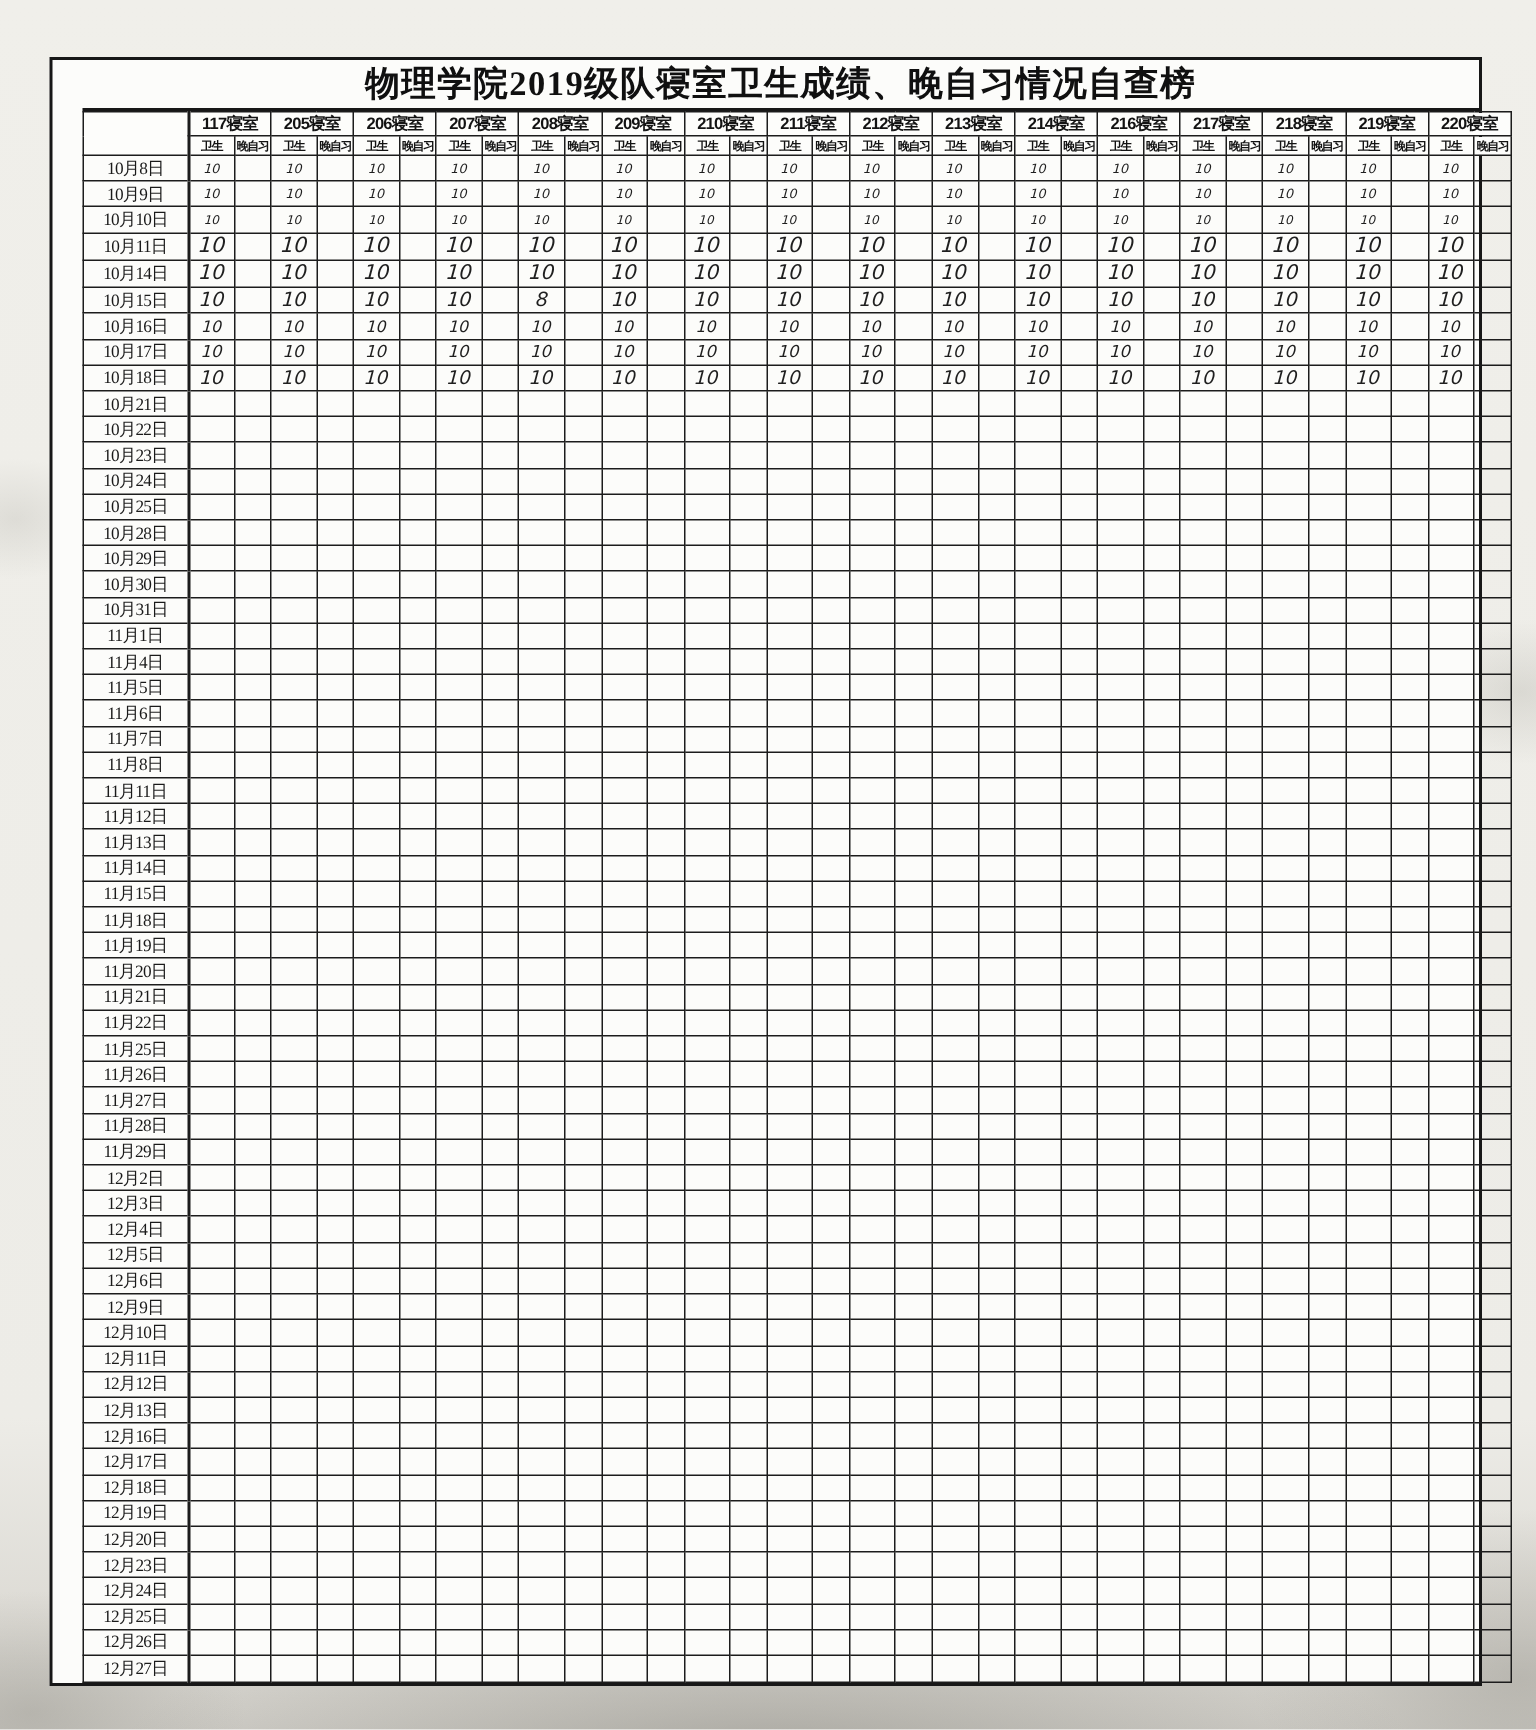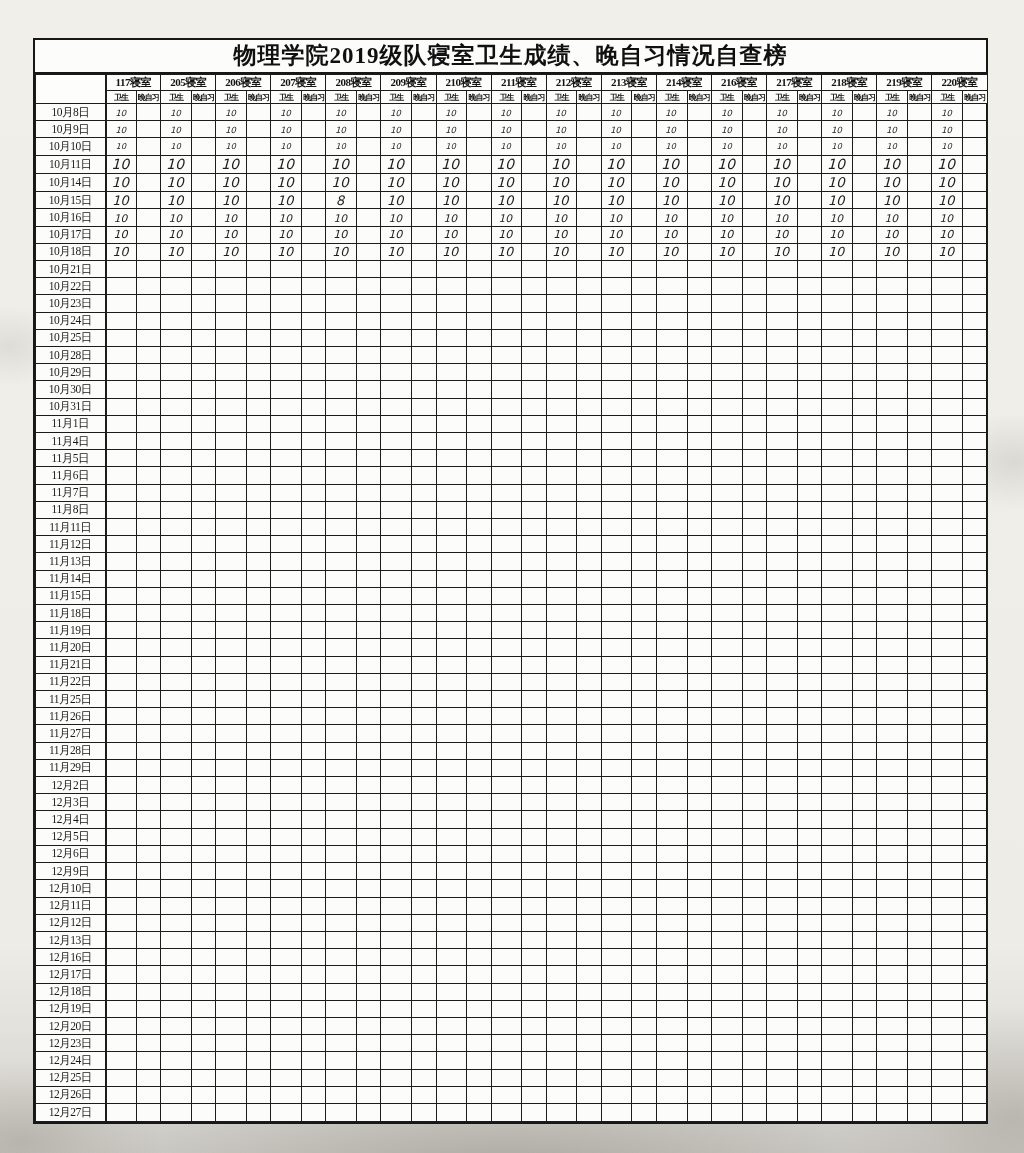--- a/index.html
+++ b/index.html
@@ -19,20 +19,21 @@
       radial-gradient(ellipse 10% 6% at 99% 40%, rgba(170,168,160,0.30), transparent 70%),
       radial-gradient(ellipse 8% 5% at 1% 30%, rgba(170,168,160,0.25), transparent 70%),
       linear-gradient(180deg, #f0efea 0%, #edece7 82%, #dcdad4 94%, #cfcdc7 100%);
   }
   .sheet {
     position: absolute; left: 33px; top: 38px;
     width: 955px; height: 1086px;
     background: #fcfcfa;
     border: 2px solid #171717;
     box-sizing: border-box;
+    padding-left: 20px;
   }
   .title {
     height: 32px; line-height: 32px;
     text-align: center;
     font-size: 23px; font-weight: bold; color: #101010;
     letter-spacing: 1px;
     border-bottom: 2px solid #171717;
     overflow: hidden; white-space: nowrap;
   }
   table.grid {
@@ -43,21 +44,21 @@
   col.c-hyg  { width: 30.6px; }
   col.c-eve  { width: 24.5px; }
   th, td {
     border: 1px solid #1c1c1c;
     padding: 0; overflow: hidden; white-space: nowrap;
     box-sizing: border-box;
   }
   thead th { font-weight: bold; color: #131313; background: #fdfdfb; }
   .room-th {
     height: 15px; font-size: 11px;
-    font-family: Liberation Serif, serif;
+    font-family: Liberation Sans, sans-serif;
     letter-spacing: -0.5px; text-align: center;
     border-bottom-width: 1px;
   }
   .sub-th {
     height: 13px; font-size: 8px;
     font-family: Liberation Serif, serif;
     text-align: center; letter-spacing: -1px;
   }
   .corner-th { border-right-width: 2px; }
   .date-td {

